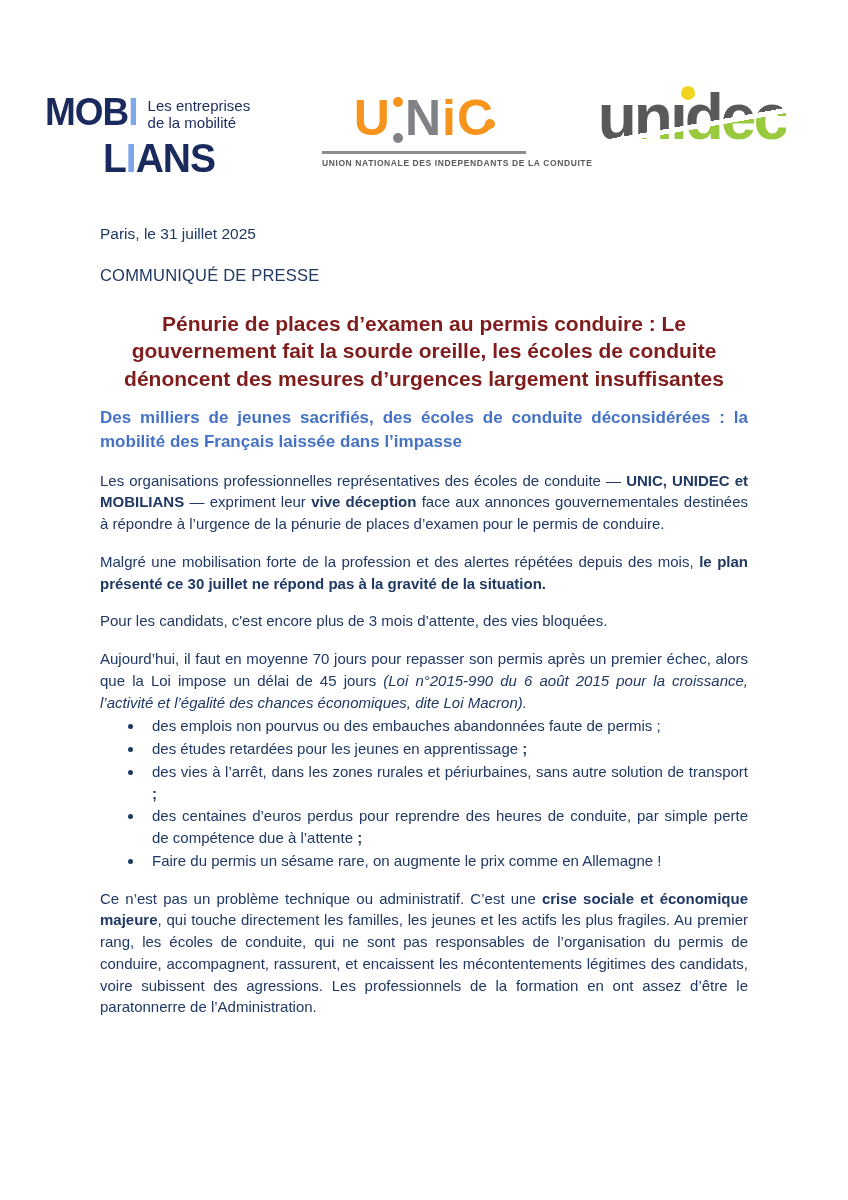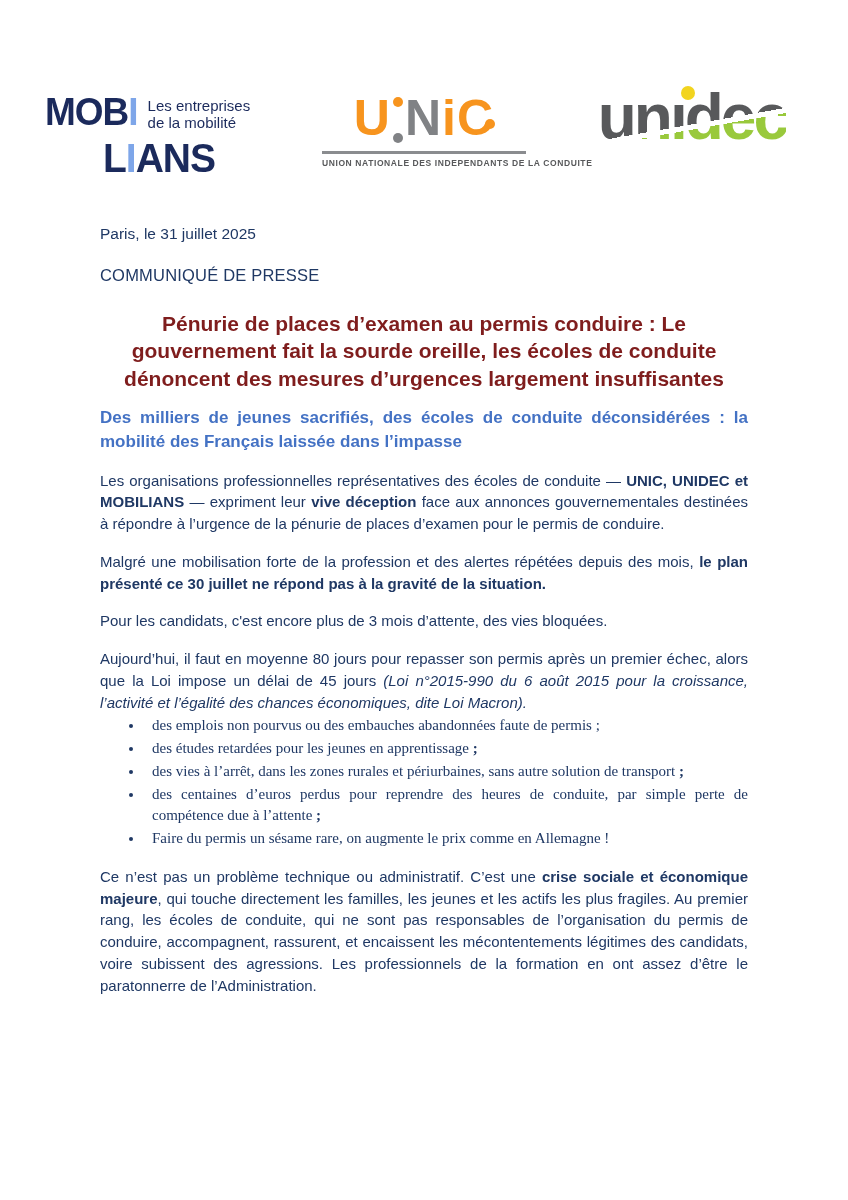--- a/index.html
+++ b/index.html
@@ -47,21 +47,21 @@
   .unidec-idot{position:absolute;left:83px;top:1px;width:14px;height:14px;border-radius:50%;background:#f2d41f;}
   
   .content{margin:0 100px;}
   .date-line{margin-top:32px;text-align:left;font-size:15.5px;}
   .kicker{margin-top:23px;text-align:left;font-size:16.5px;letter-spacing:.2px;}
   .title{margin-top:25px;text-align:center;font-size:21px;font-weight:bold;line-height:1.3;color:#7f1d1d;}
   .subtitle{text-align:justify;font-size:17px;font-weight:bold;line-height:1.4;color:#4472c4;}
   .body-blocks p{margin:16px 0 0 0;font-size:15px;line-height:1.45;text-align:justify;}
   .body-blocks p:last-child{}
   .body-blocks ul{margin:2px 0 0 26px;padding-left:18px;}
-  .body-blocks li{font-size:15px;line-height:1.45;text-align:justify;padding-left:8px;margin:1px 0;font-family:Liberation Serif, serif;}
+  .body-blocks li{font-size:15px;line-height:1.45;text-align:justify;padding-left:8px;margin:1px 0;}
   .b{font-weight:bold;}
   .i{font-style:italic;}
 </style>
 </head>
 <body>
 
 <div class="page">
 
   <header class="logos">
 
@@ -100,21 +100,21 @@
 
   <div class="content">
     <div class="date-line">Paris, le 31 juillet 2025</div>
     <div class="kicker">COMMUNIQUÉ DE PRESSE</div>
     <h1 class="title">Pénurie de places d’examen au permis conduire : Le gouvernement fait la sourde oreille, les écoles de conduite dénoncent des mesures d’urgences largement insuffisantes</h1>
     <h2 class="subtitle">Des milliers de jeunes sacrifiés, des écoles de conduite déconsidérées : la mobilité des Français laissée dans l’impasse</h2>
     <div class="body-blocks">
         <p><span>Les organisations professionnelles représentatives des écoles de conduite — </span><span class="b">UNIC, UNIDEC et MOBILIANS</span><span> — expriment leur </span><span class="b">vive déception</span><span> face aux annonces gouvernementales destinées à répondre à l’urgence de la pénurie de places d’examen pour le permis de conduire.</span></p>
         <p><span>Malgré une mobilisation forte de la profession et des alertes répétées depuis des mois, </span><span class="b">le plan présenté ce 30 juillet ne répond pas à la gravité de la situation.</span></p>
         <p><span>Pour les candidats, c'est encore plus de 3 mois d’attente, des vies bloquées.</span></p>
-        <p><span>Aujourd’hui, il faut en moyenne 80 jours pour repasser son permis après un premier échec, alors que la Loi impose un délai de 45 jours </span><span class="i">(Loi n°2015-990 du 6 août 2015 pour la croissance, l’activité et l’égalité des chances économiques, dite Loi Macron).</span></p>
+        <p><span>Aujourd’hui, il faut en moyenne 70 jours pour repasser son permis après un premier échec, alors que la Loi impose un délai de 45 jours </span><span class="i">(Loi n°2015-990 du 6 août 2015 pour la croissance, l’activité et l’égalité des chances économiques, dite Loi Macron).</span></p>
         <ul>
           <li><span>des emplois non pourvus ou des embauches abandonnées faute de permis ;</span></li>
           <li><span>des études retardées pour les jeunes en apprentissage </span><span class="b">;</span></li>
           <li><span>des vies à l’arrêt, dans les zones rurales et périurbaines, sans autre solution de transport </span><span class="b">;</span></li>
           <li><span>des centaines d’euros perdus pour reprendre des heures de conduite, par simple perte de compétence due à l’attente </span><span class="b">;</span></li>
           <li><span>Faire du permis un sésame rare, on augmente le prix comme en Allemagne !</span></li>
         </ul>
         <p><span>Ce n’est pas un problème technique ou administratif. C’est une </span><span class="b">crise sociale et économique majeure</span><span>, qui touche directement les familles, les jeunes et les actifs les plus fragiles. Au premier rang, les écoles de conduite, qui ne sont pas responsables de l’organisation du permis de conduire, accompagnent, rassurent, et encaissent les mécontentements légitimes des candidats, voire subissent des agressions. Les professionnels de la formation en ont assez d’être le paratonnerre de l’Administration.</span></p>
       </div>
   </div>

